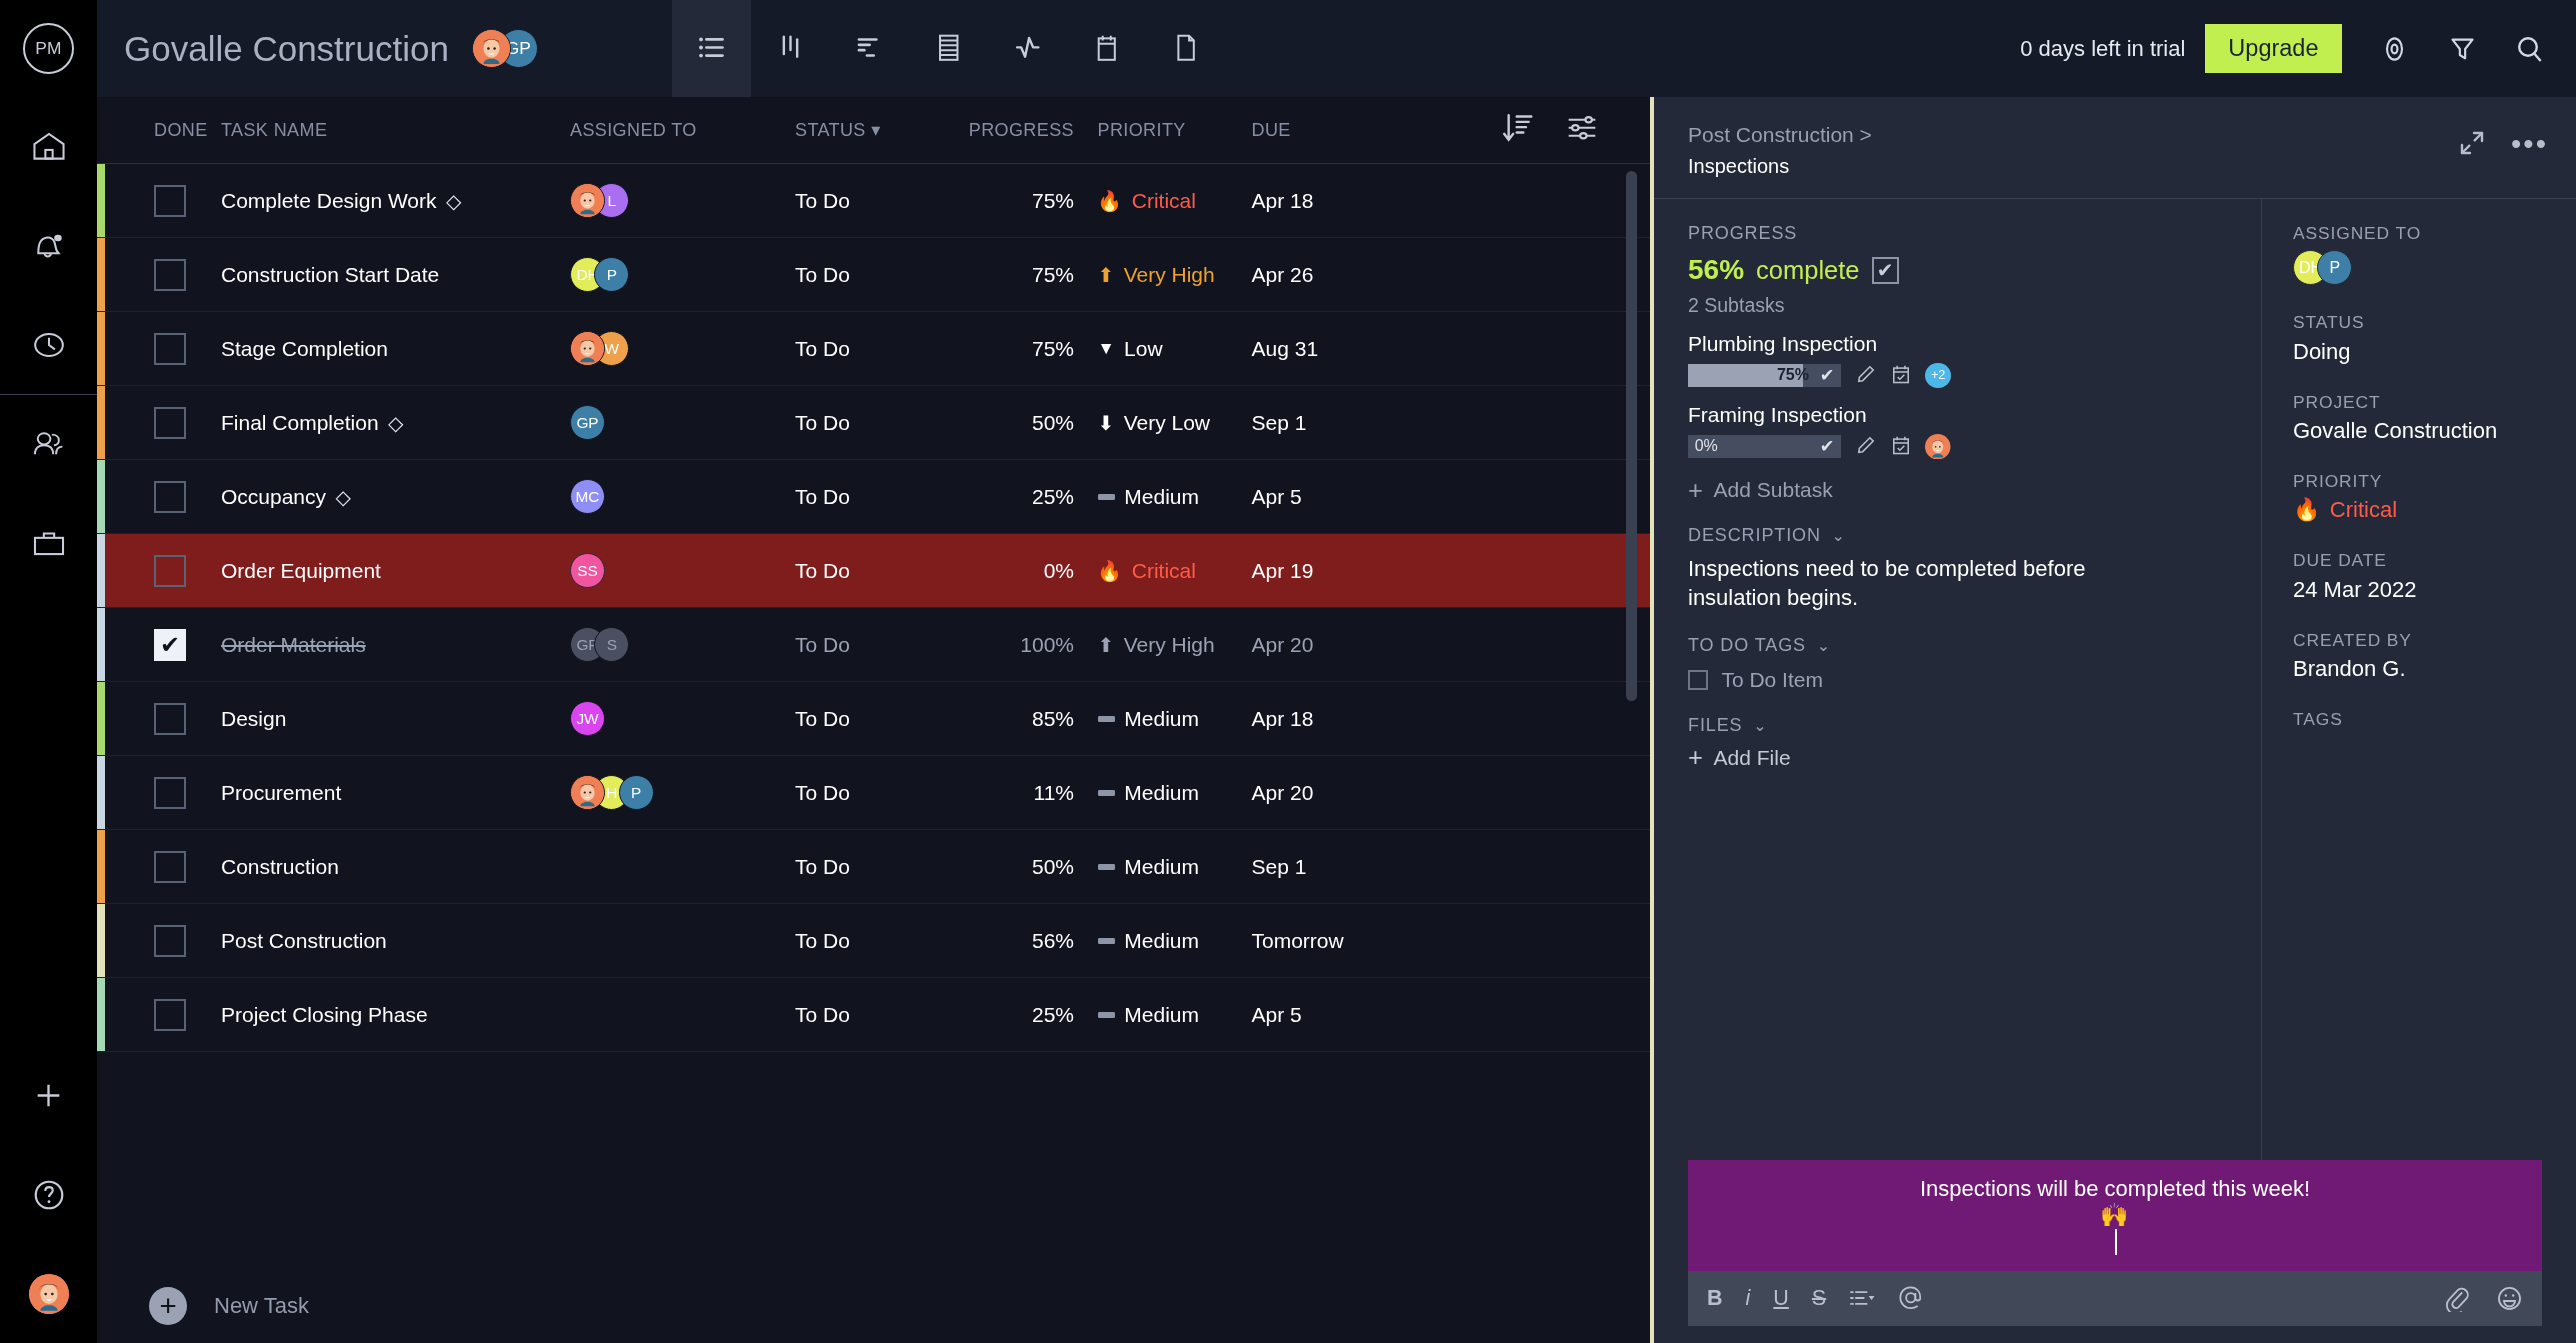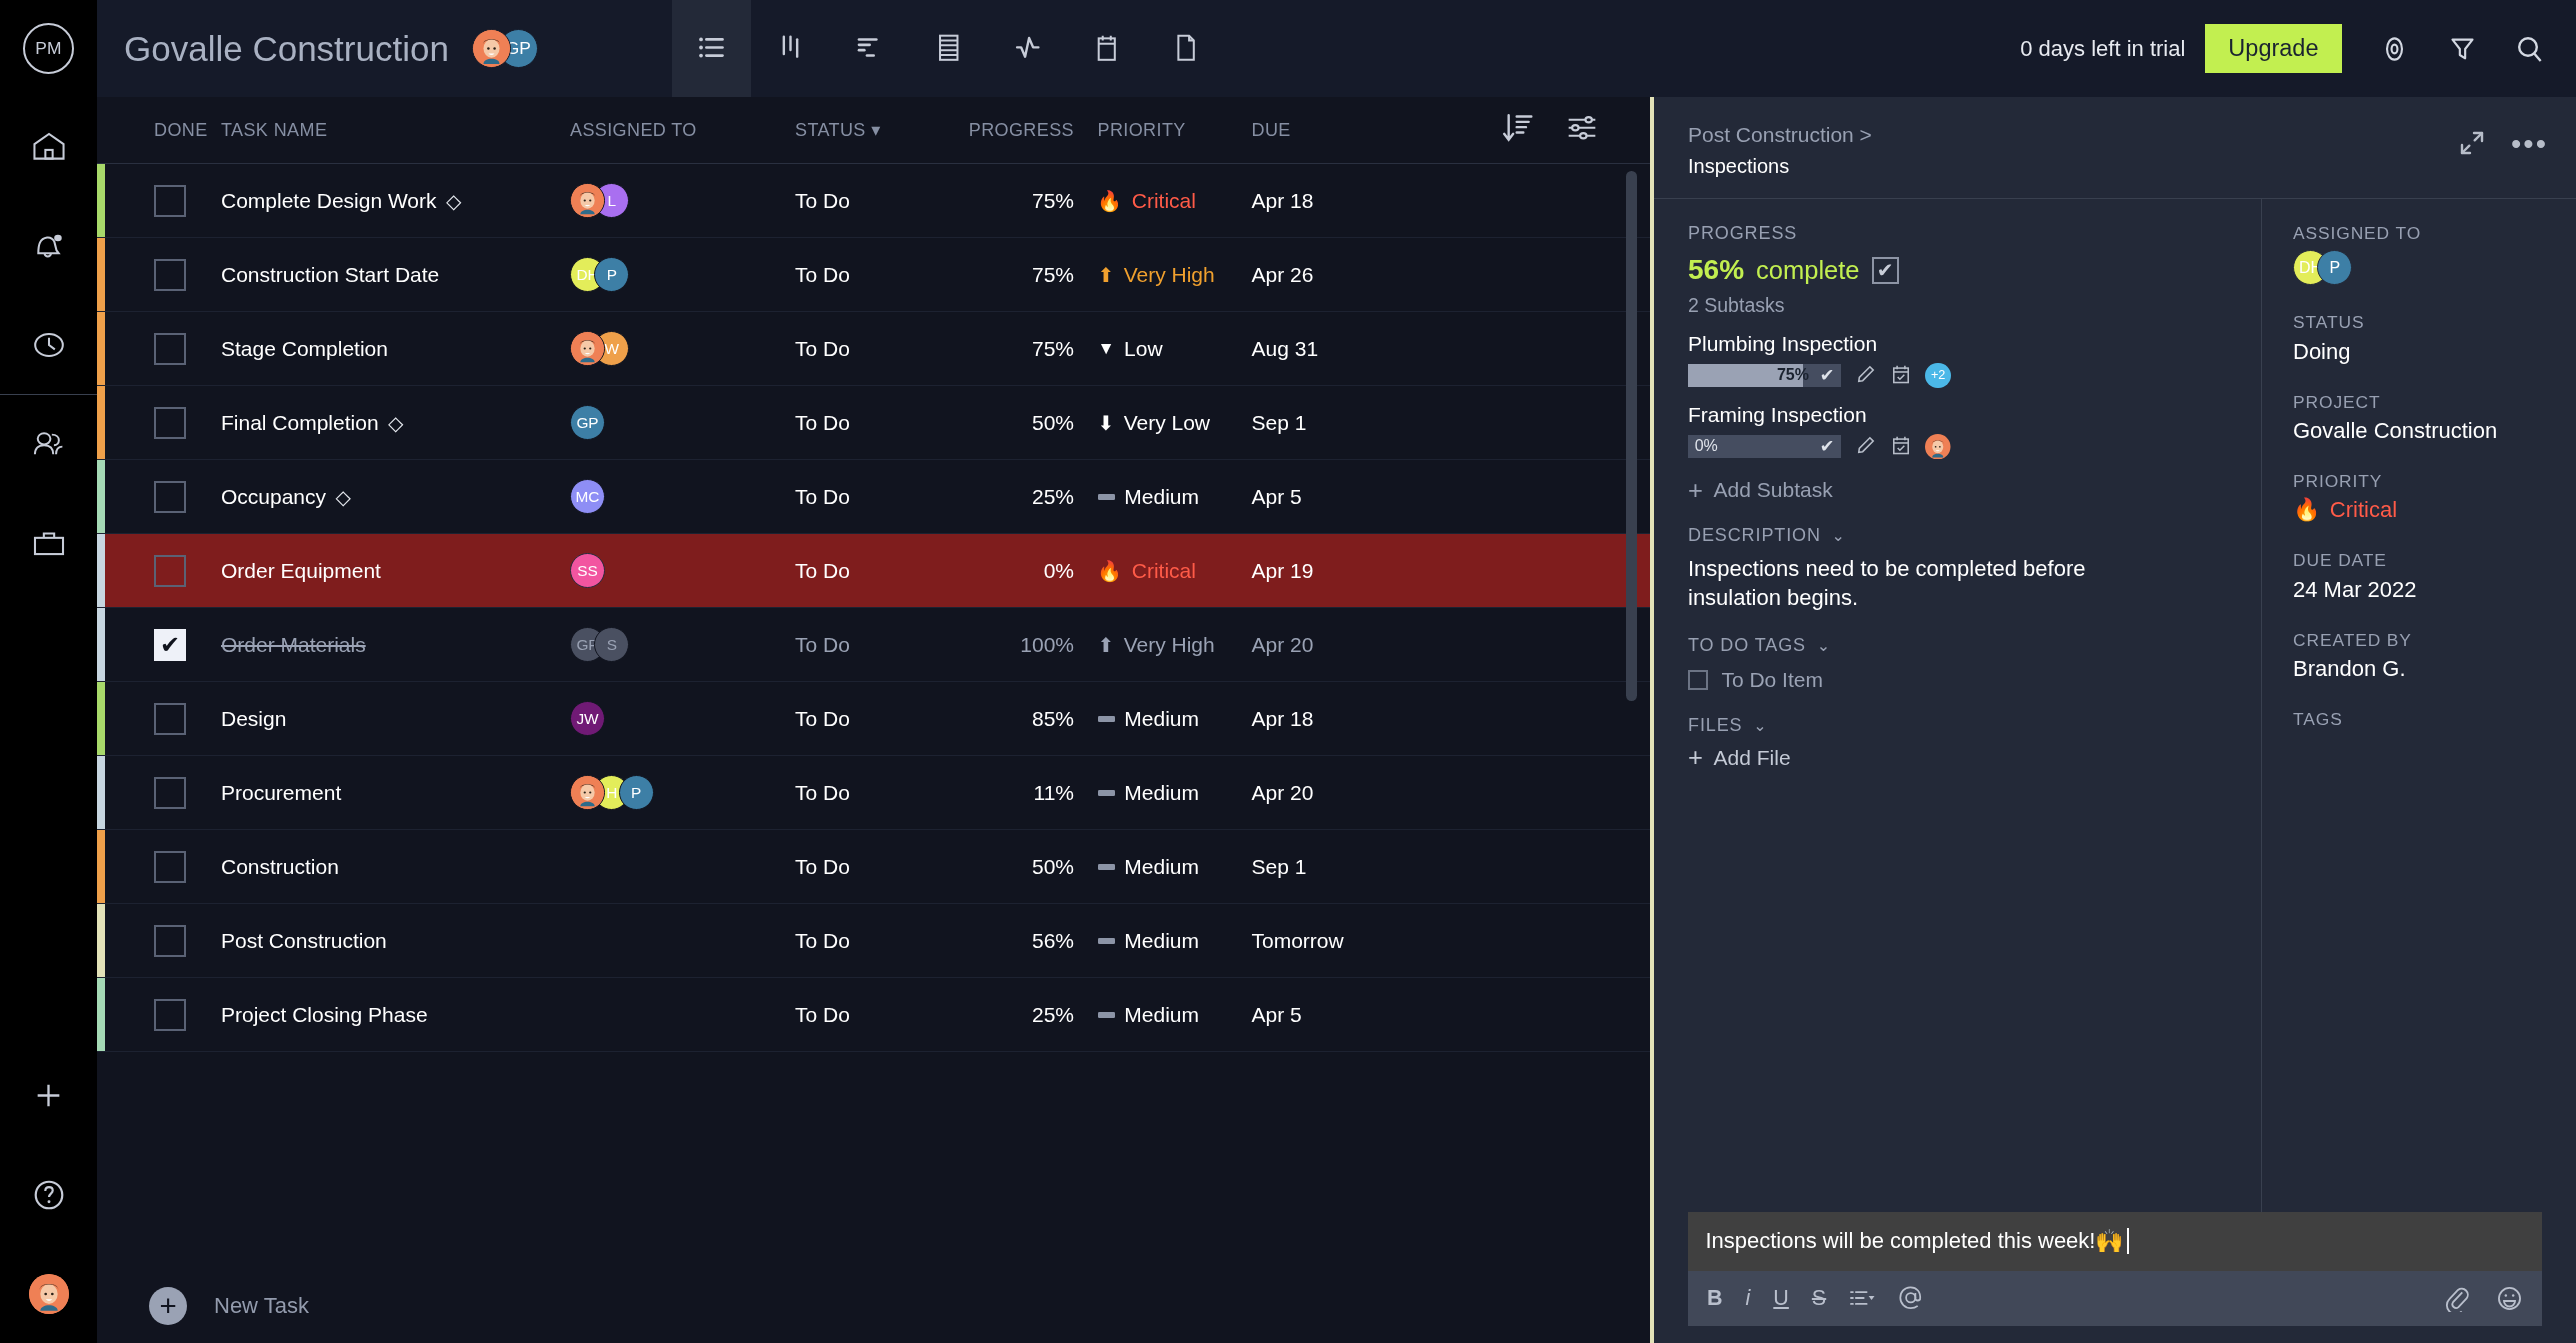--- a/index.html
+++ b/index.html
@@ -205,23 +205,23 @@
   .side-val.crit { color: #ff5b48; display: flex; align-items: center; gap: 9.4px; }
   .side-avs { display: flex; margin-top: 6.7px; }
   .side-avs .av { width: 35px; height: 35px; font-size: 16px; border: 1.3px solid #232938; }
   .side-avs .av + .av { margin-left: -10.7px; }
   .hours-row { display: flex; justify-content: space-between; width: 221px;
                color: #fff; font-size: 22px; margin-top: 5.4px; }
 
   
   .composer { padding: 0 34px 17.4px 34px; flex: 0 0 auto; }
   .comment-box {
-    background: #404040; border: 0; width: 100%; min-height: 59px;
+    background: #701a75; border: 0; width: 100%; min-height: 59px;
     color: #fff; font-size: 22px; font-family: "Liberation Sans", sans-serif;
-    padding: 16px 17.4px; display: flex; align-items: center;
+    padding: 16px 17.4px; display: flex; align-items: center; flex-direction: column;
   }
   .caret-bar { display:inline-block; width:2px; height:25.5px; background:#fff; margin-left:2.7px; }
   .fmtbar {
     background: #414858; height: 55px; display: flex; align-items: center;
     padding: 0 19px; gap: 23px; color: #b9bfcc; font-size: 21.5px;
   }
   .fmtbar .fi { cursor: pointer; display: flex; align-items: center; }
   .fmtbar .right { margin-left: auto; display: flex; gap: 27px; align-items: center; }
 
   .hand-emoji { font-size: 23px; }
@@ -639,21 +639,21 @@
               <div class="stripe" style="background:#a8d96a"></div>
      <div class="cell c-done">
        <span class="cb"></span>
      </div>
      <div class="cell c-name">
        <span class="tname">Design</span>
 
      </div>
      <div class="cell c-assign">
        <span class="avs">
-         <div class="av" style="background:#701a75">JW</div>
+         <div class="av" style="background:#d946ef">JW</div>
        </span>
      </div>
      <div class="cell c-status">To Do</div>
      <div class="cell c-prog">85%</div>
      <div class="cell c-prio">
        <span class="prio" style="color:#ffffff">
          <span class="dash"></span>
                   <span>Medium</span>
        </span>
      </div>

